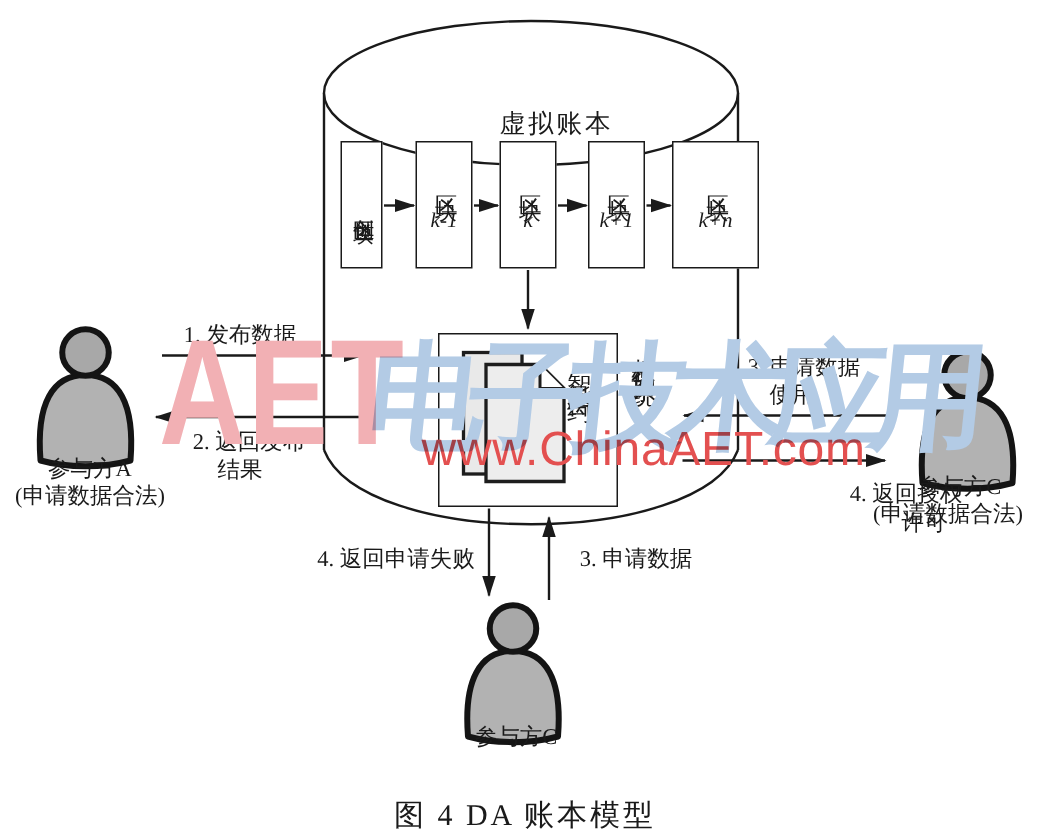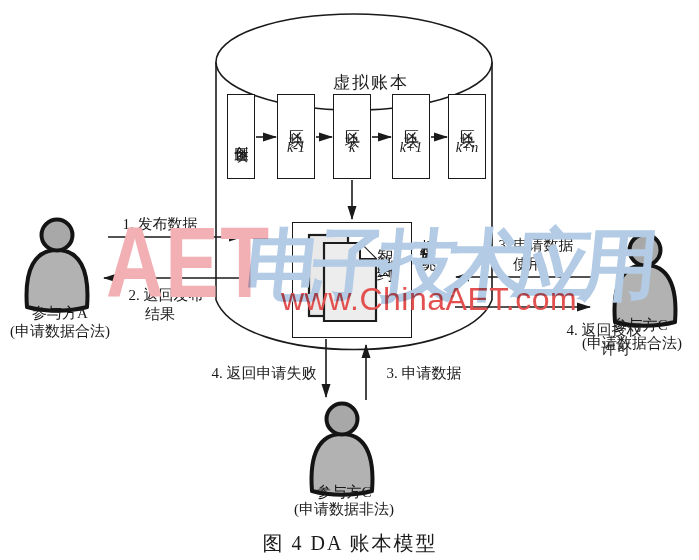--- a/index.html
+++ b/index.html
@@ -96,21 +96,21 @@
     <span class="sub">k-1</span>
   </div>
   <div class="block" style="left:333px;top:94px;width:38px;height:85px;">
     <span class="vtext">区块</span>
     <span class="sub">k</span>
   </div>
   <div class="block" style="left:392px;top:94px;width:38px;height:85px;">
     <span class="vtext">区块</span>
     <span class="sub">k+1</span>
   </div>
-  <div class="block" style="left:448px;top:94px;width:38px;height:85px;">
+  <div class="block" style="left:448px;top:94px;width:58px;height:85px;">
     <span class="vtext">区块</span>
     <span class="sub">k+n</span>
   </div>
 
   <div id="contract-box">
     <svg width="117" height="113" viewBox="0 0 117 113">
       <rect x="16" y="12" width="39" height="81" fill="#e9e9e9" stroke="#1d1d1d" stroke-width="2.2"></rect>
       <path d="M31,20 L67,20 L83,36 L83,98 L31,98 Z" fill="#ededed" stroke="#1d1d1d" stroke-width="2.2" stroke-linejoin="miter"></path>
       <path d="M67,20 L67,36 L83,36" fill="#ffffff" stroke="#1d1d1d" stroke-width="2"></path>
     </svg>
@@ -127,21 +127,20 @@
   <div class="lbl" style="left:604px;top:322px;">4. 返回授权</div>
   <div class="lbl" style="left:616px;top:341px;">许可</div>
   <div class="lbl" style="left:264px;top:365px;">4. 返回申请失败</div>
   <div class="lbl" style="left:424px;top:365px;">3. 申请数据</div>
 
   <div class="lbl" style="left:60px;top:305px;">参与方A</div>
   <div class="lbl" style="left:60px;top:323px;">(申请数据合法)</div>
   <div class="lbl" style="left:640px;top:317px;">参与方C</div>
   <div class="lbl" style="left:632px;top:335px;">(申请数据合法)</div>
   <div class="lbl" style="left:344px;top:484px;">参与方C</div>
-  <div class="lbl" style="left:344px;top:501px;">(申请数据非法)</div>
 
   <div id="caption">图 4  DA 账本模型</div>
 
   <div id="watermark">
     <span id="wm-brand">AET</span>
     <span id="wm-slogan">电子技术应用</span>
     <span id="wm-url">www.ChinaAET.com</span>
   </div>
 
 </div>

